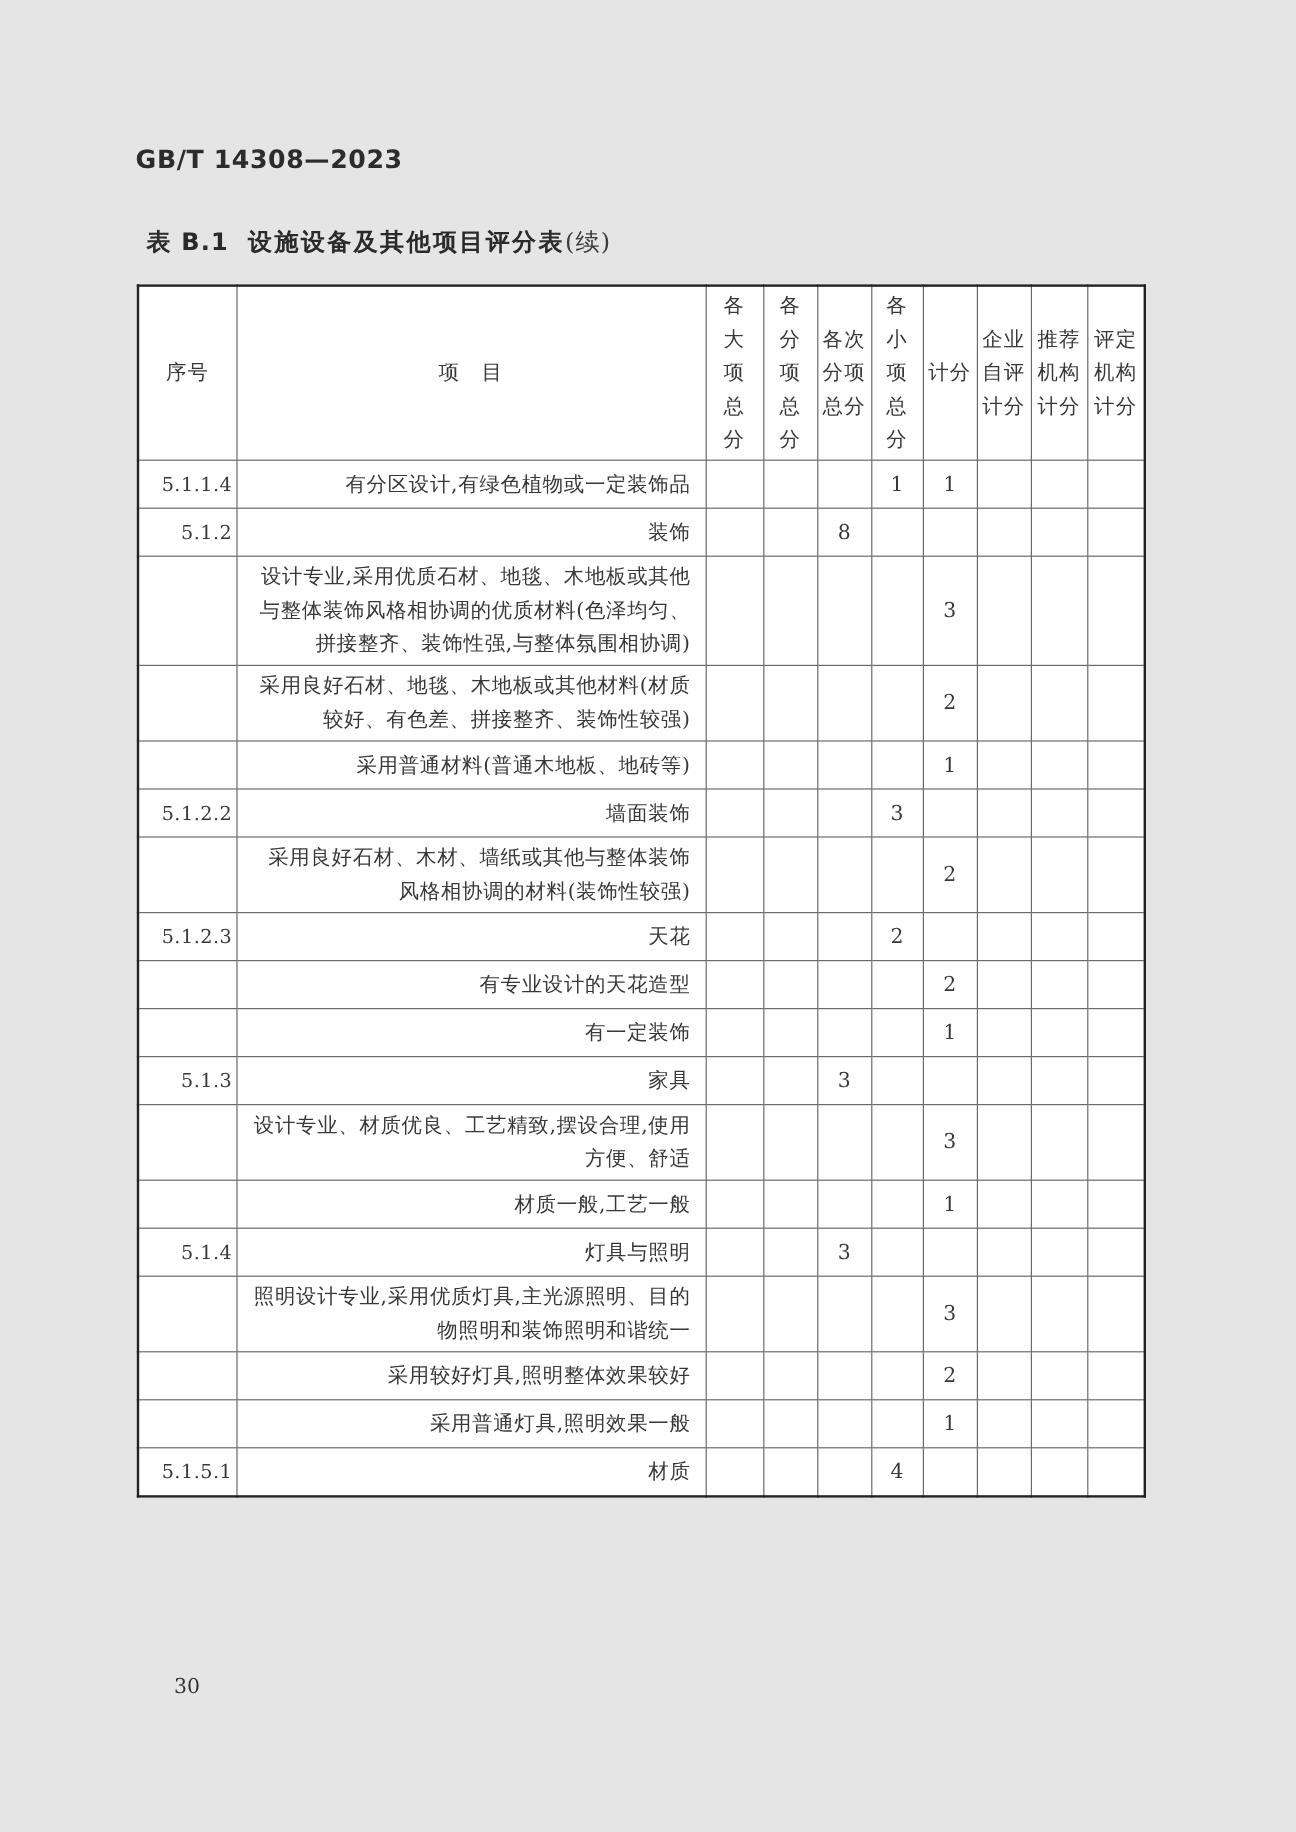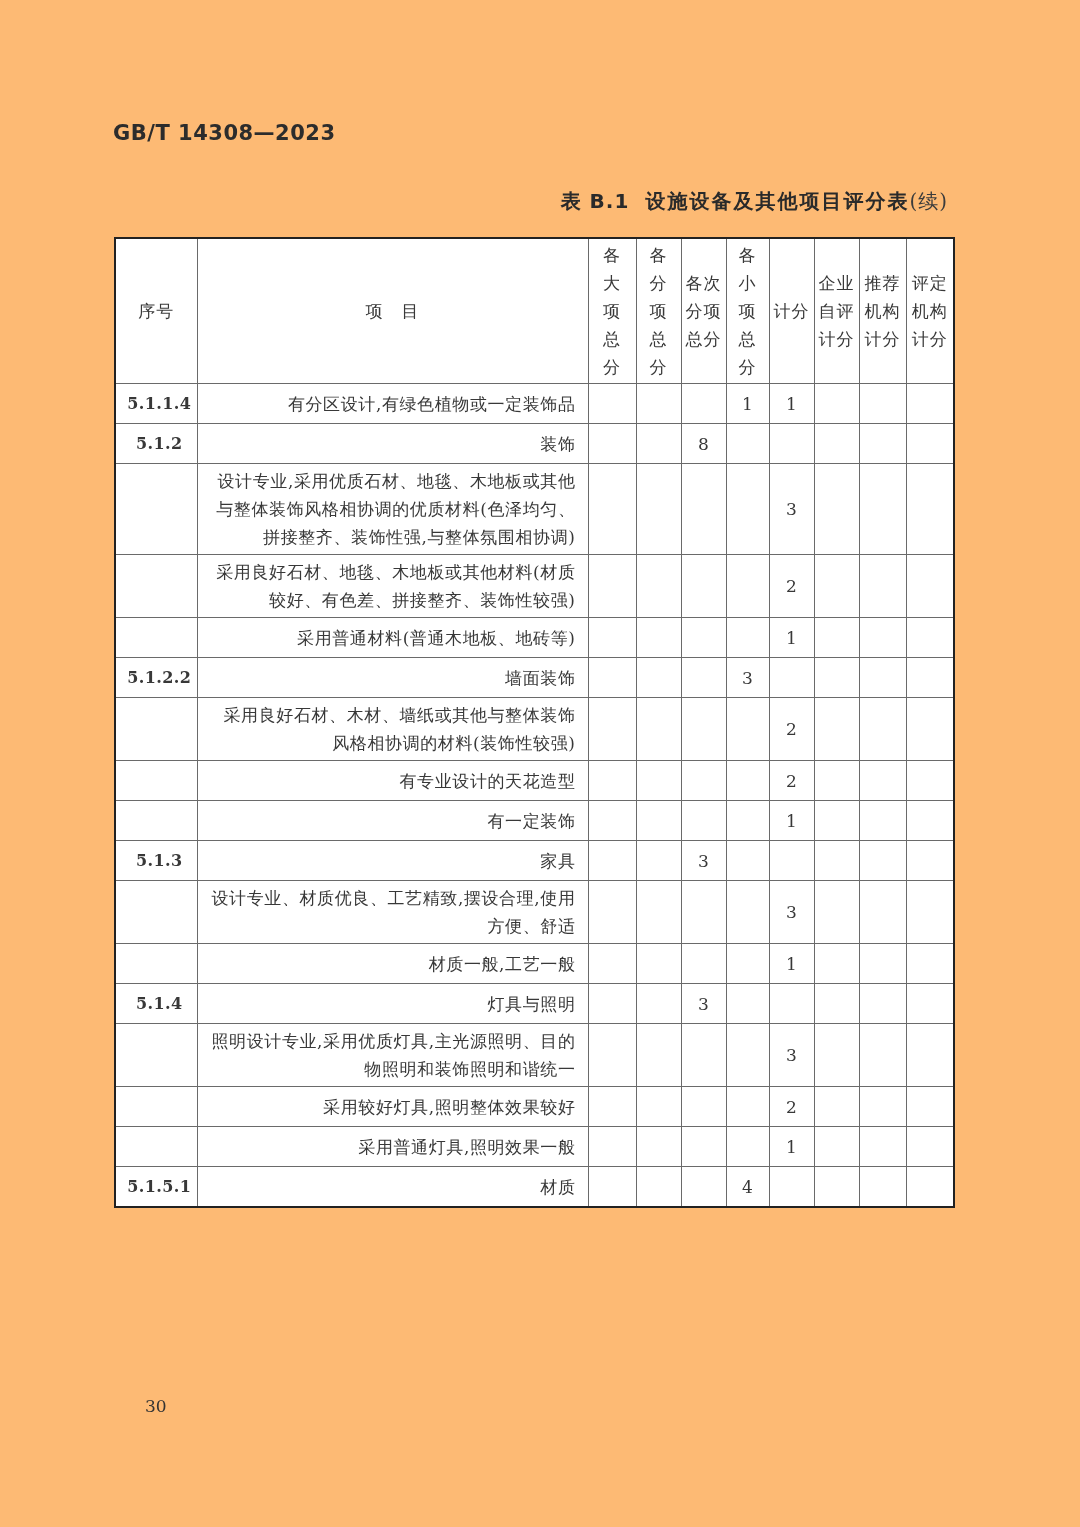--- a/index.html
+++ b/index.html
@@ -1,32 +1,32 @@
 <!DOCTYPE html>
 <html><head>
 <meta charset="utf-8">
 <style>
   html,body{margin:0;padding:0;background:#ffffff;}
   .page{
     position:relative;
     width:1080px;height:1527px;
-    background:#fdba74;
+    background:#e5e5e5;
     font-family:"DejaVu Serif","Liberation Serif",serif;
     color:#333;
     overflow:hidden;
   }
   .doc-number{
     position:absolute;left:113px;top:121px;
     font-family:"DejaVu Sans","Liberation Sans",sans-serif;
     font-size:21px;font-weight:bold;color:#2c2c2c;
     letter-spacing:0.5px;
   }
   .table-title{
-    position:absolute;left:109px;top:188px;width:839px;
-    text-align:right;font-size:20px;color:#2a2a2a;
+    position:absolute;left:122px;top:188px;width:839px;
+    text-align:left;font-size:20px;color:#2a2a2a;
   }
   .table-title .t-label{
     font-family:"DejaVu Sans","Liberation Sans",sans-serif;
     font-weight:bold;margin-right:16px;letter-spacing:1px;
   }
   .table-title .t-main{
     font-family:"DejaVu Sans","Liberation Sans",sans-serif;
     font-weight:bold;letter-spacing:2px;
   }
   .table-title .t-cont{
@@ -52,25 +52,24 @@
     line-height:28px;
     text-align:center;
     padding:2px 3px;
   }
   .score-table td.col-item{
     text-align:right;
     padding:3px 12px 3px 13px;
     letter-spacing:0.6px;
   }
   .score-table td.col-no{
-    text-align:center;
+    text-align:right;
     padding-left:9px;
     font-size:16px;
     letter-spacing:0.4px;
-    font-weight:bold;
   }
   col.w-no{width:82px;}
   col.w-item{width:391px;}
   col.w-c1{width:48px;}
   col.w-c2{width:45px;}
   col.w-c3{width:45px;}
   col.w-c4{width:43px;}
   col.w-c5{width:45px;}
   col.w-c6{width:45px;}
   col.w-c7{width:47px;}
@@ -237,20 +236,32 @@
           <td class="col-c1"></td>
           <td class="col-c2"></td>
           <td class="col-c3"></td>
           <td class="col-c4"></td>
           <td class="col-c5">2</td>
           <td class="col-c6"></td>
           <td class="col-c7"></td>
           <td class="col-c8"></td>
         </tr>
         <tr>
+          <td class="col-no">5.1.2.3</td>
+          <td class="col-item">天花</td>
+          <td class="col-c1"></td>
+          <td class="col-c2"></td>
+          <td class="col-c3"></td>
+          <td class="col-c4">2</td>
+          <td class="col-c5"></td>
+          <td class="col-c6"></td>
+          <td class="col-c7"></td>
+          <td class="col-c8"></td>
+        </tr>
+        <tr>
           <td class="col-no"></td>
           <td class="col-item">有专业设计的天花造型</td>
           <td class="col-c1"></td>
           <td class="col-c2"></td>
           <td class="col-c3"></td>
           <td class="col-c4"></td>
           <td class="col-c5">2</td>
           <td class="col-c6"></td>
           <td class="col-c7"></td>
           <td class="col-c8"></td>

